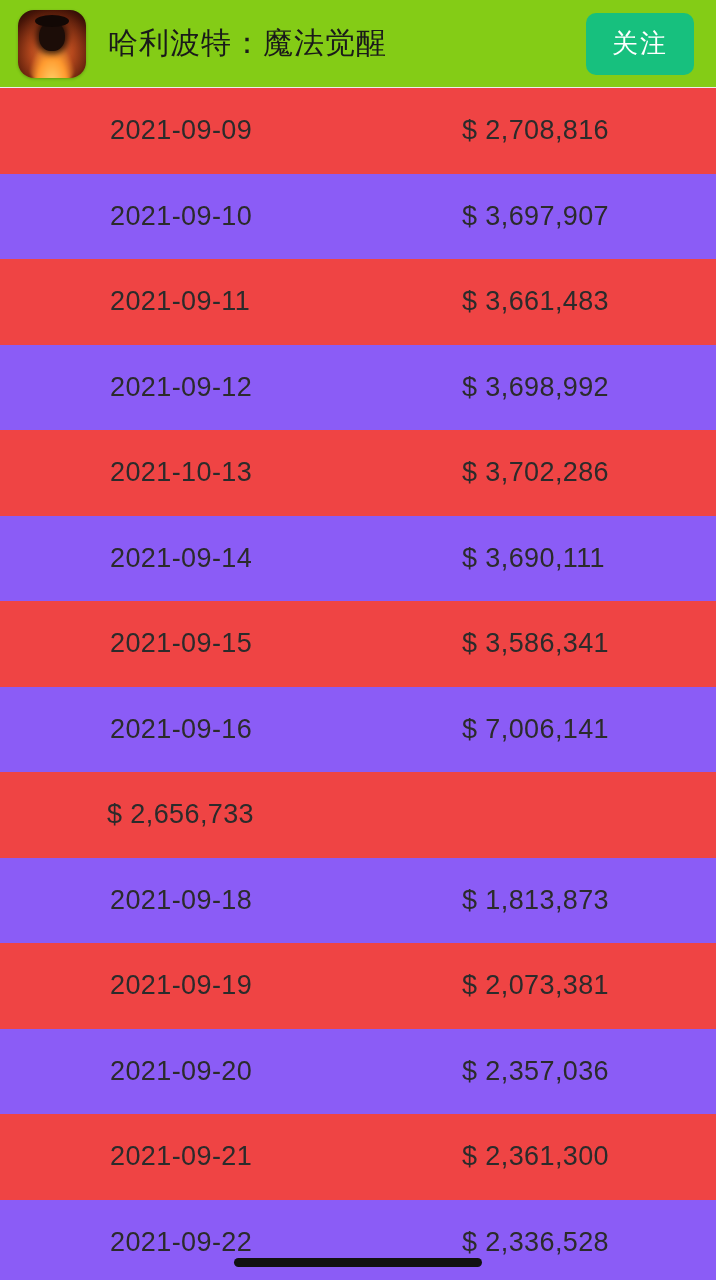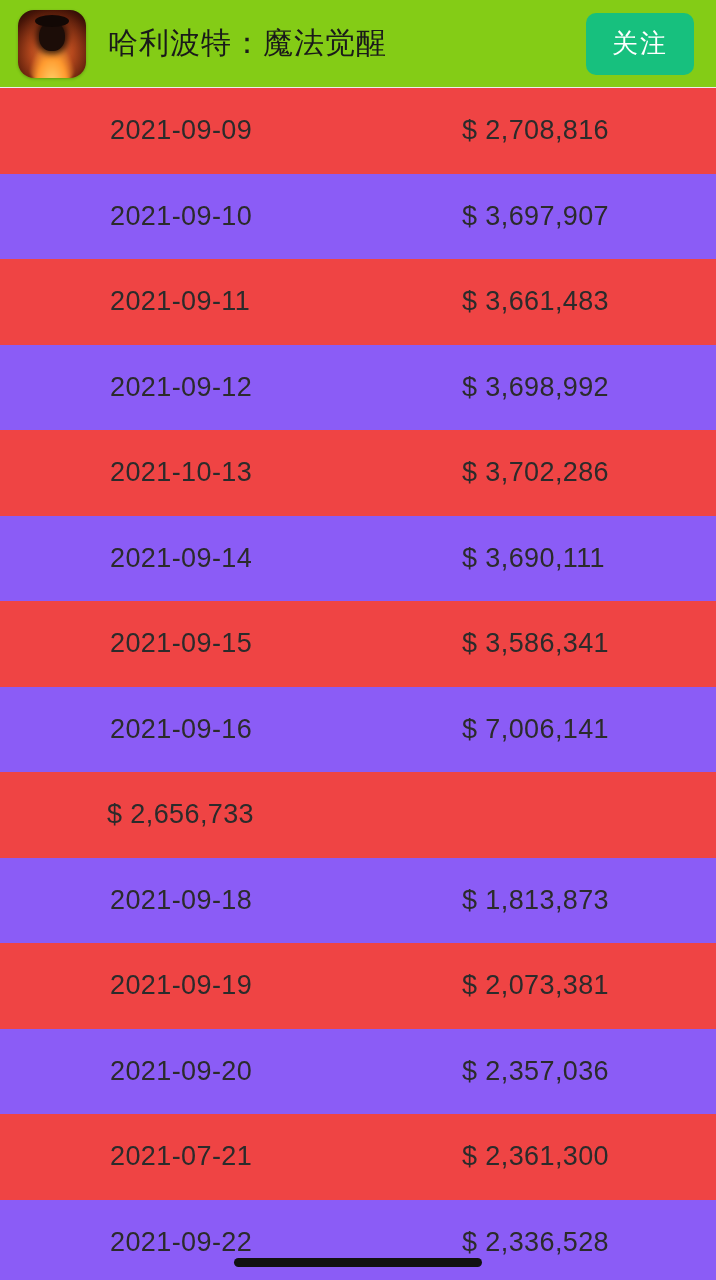--- a/index.html
+++ b/index.html
@@ -199,21 +199,21 @@
   </div>
   <div class="table-row">
     <div class="cell-date">2021-09-19</div>
     <div class="cell-revenue">$ 2,073,381</div>
   </div>
   <div class="table-row alt">
     <div class="cell-date">2021-09-20</div>
     <div class="cell-revenue">$ 2,357,036</div>
   </div>
   <div class="table-row">
-    <div class="cell-date">2021-07-21</div>
+    <div class="cell-date">2021-09-21</div>
     <div class="cell-revenue">$ 2,361,300</div>
   </div>
   <div class="table-row alt">
     <div class="cell-date">2021-09-22</div>
     <div class="cell-revenue">$ 2,336,528</div>
   </div>
 </div>
 
 <div class="home-indicator-bar">
   <div class="home-indicator"></div>

